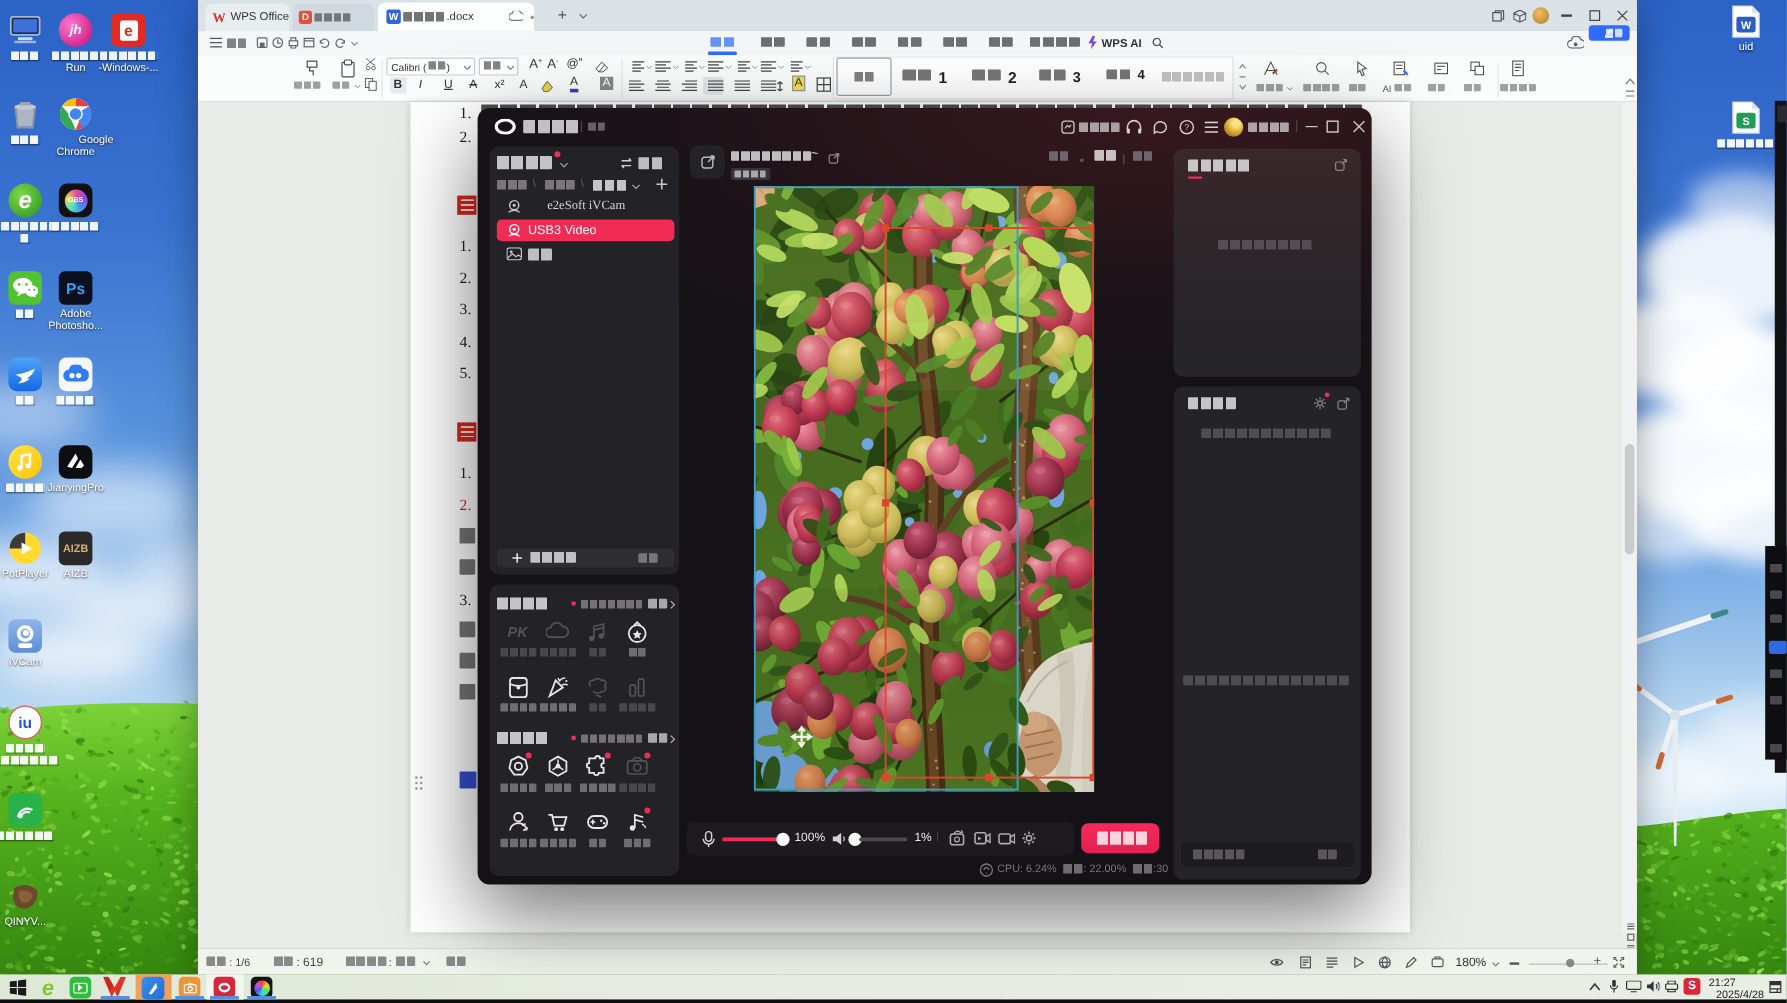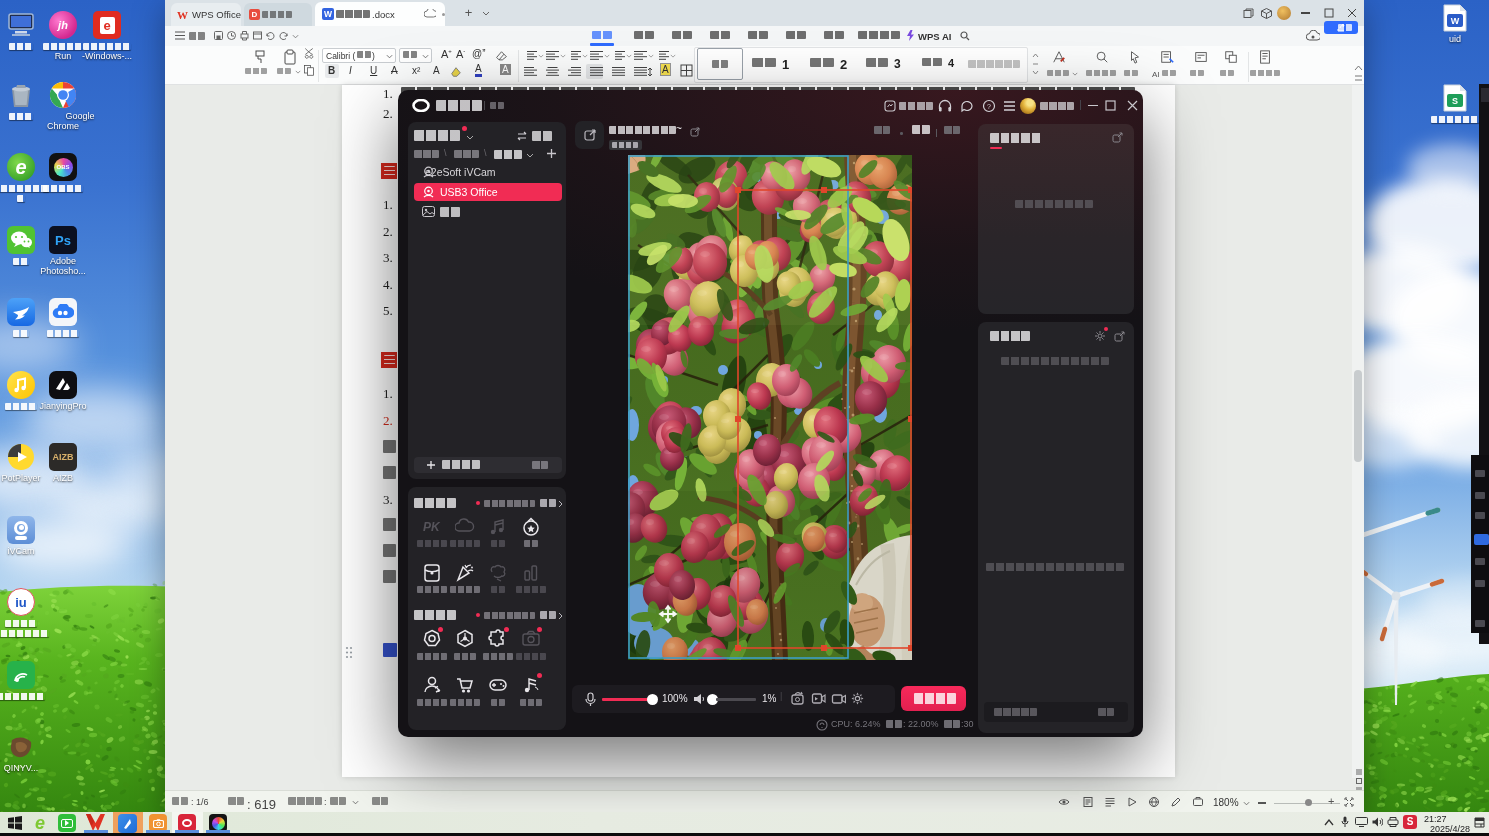--- a/index.html
+++ b/index.html
@@ -1349,21 +1349,21 @@
 <svg class="ab" style="left:1355px;top:777px" width="8" height="8" viewBox="0 0 8 8">
     <rect x="1.5" y="1.5" width="5" height="5" fill="none" stroke="#666"></rect>
   </svg>
 <svg class="ab" style="left:1355px;top:786px" width="8" height="8" viewBox="0 0 8 8">
     <path d="M1,2 H7 M1,4 H7 M1,6 H5" stroke="#666"></path>
   </svg>
 <div class="ab" style="left:165px;top:790px;width:1199px;height:22px;background:#f1f4ee;border-top:1px solid #d9ddd6"></div>
 <i class="z" style="left:172px;top:797px;width:16px;height:8px;background:repeating-linear-gradient(90deg,#444 0 7.5px,transparent 0 9px);opacity:0.6;"></i>
 <span class="ab" style="left:191px;top:797px;font-size:9px;color:#444">: 1/6</span>
 <i class="z" style="left:228px;top:797px;width:16px;height:8px;background:repeating-linear-gradient(90deg,#444 0 7.5px,transparent 0 9px);opacity:0.6;"></i>
-<span class="ab" style="left:247px;top:797px;font-size:13px;color:#444">: 619</span>
+<span class="ab" style="left:247px;top:797px;font-size:10px;color:#444">: 619</span>
 <i class="z" style="left:288px;top:797px;width:34px;height:8px;background:repeating-linear-gradient(90deg,#444 0 7.5px,transparent 0 9px);opacity:0.6;"></i>
 <span class="ab" style="left:324px;top:797px;font-size:9px;color:#444">:</span>
 <i class="z" style="left:330px;top:797px;width:16px;height:8px;background:repeating-linear-gradient(90deg,#444 0 7.5px,transparent 0 9px);opacity:0.6;"></i>
 <svg class="ab" style="left:352px;top:800px" width="7" height="5" viewBox="0 0 8 5">
     <path d="M1,1 L4,4 L7,1" stroke="#666" fill="none"></path>
   </svg>
 <i class="z" style="left:372px;top:797px;width:16px;height:8px;background:repeating-linear-gradient(90deg,#444 0 7.5px,transparent 0 9px);opacity:0.6;"></i>
 <svg class="ab" style="left:1058px;top:796px" width="12" height="12" viewBox="0 0 12 12">
     <path d="M1,6 C3,3 9,3 11,6 C9,9 3,9 1,6 Z" fill="none" stroke="#555"></path>
     <circle cx="6" cy="6" r="1.6" fill="#555"></circle>
@@ -1459,28 +1459,28 @@
     <path d="M1,1 L4,4 L7,1" stroke="#aaa" fill="none"></path>
   </svg>
 <svg class="ab" style="left:546px;top:148px" width="11" height="11" viewBox="0 0 11 11">
     <path d="M5.5,1 V10 M1,5.5 H10" stroke="#c9c7cc" stroke-width="1.3"></path>
   </svg>
 <svg class="ab" style="left:422px;top:166px" width="13" height="12" viewBox="0 0 13 12">
     <circle cx="6.5" cy="5" r="3.8" fill="none" stroke="#c9c7cc" stroke-width="1.2"></circle>
     <circle cx="6.5" cy="5" r="1.3" fill="#c9c7cc"></circle>
     <path d="M2,11 a5,3 0 0 1 9,0" stroke="#c9c7cc" fill="none" stroke-width="1.2"></path>
   </svg>
-<span class="ab" style="left:425px;top:166px;font-size:10.5px;color:#d8d6da;">e2eSoft iVCam</span>
+<span class="ab" style="left:456px;top:166px;font-size:10.5px;color:#d8d6da;font-family:Liberation Serif, serif;">e2eSoft iVCam</span>
 <div class="ab" style="left:414px;top:183px;width:148px;height:18px;background:#f12c54;border-radius:4px"></div>
 <svg class="ab" style="left:422px;top:186px" width="13" height="12" viewBox="0 0 13 12">
     <circle cx="6.5" cy="5" r="3.8" fill="none" stroke="#fff" stroke-width="1.2"></circle>
     <circle cx="6.5" cy="5" r="1.3" fill="#fff"></circle>
     <path d="M2,11 a5,3 0 0 1 9,0" stroke="#fff" fill="none" stroke-width="1.2"></path>
   </svg>
-<span class="ab" style="left:440px;top:186px;font-size:10.5px;color:#fff;">USB3 Office</span>
+<span class="ab" style="left:440px;top:186px;font-size:10.5px;color:#fff;">USB3 Video</span>
 <svg class="ab" style="left:422px;top:206px" width="13" height="11" viewBox="0 0 13 11">
     <rect x="0.5" y="0.5" width="12" height="10" rx="2" fill="none" stroke="#c9c7cc"></rect>
     <circle cx="4" cy="4" r="1.2" fill="#c9c7cc"></circle>
     <path d="M1,9 L5,5.5 L8,8 L10,6.5 L12,8" stroke="#c9c7cc" fill="none"></path>
   </svg>
 <i class="z" style="left:440px;top:207px;width:20px;height:10px;background:repeating-linear-gradient(90deg,#f2f1f3 0 9px,transparent 0 11px);opacity:0.75;"></i>
 <div class="ab" style="left:414px;top:457px;width:148px;height:16px;background:#2e2d32;border-radius:4px"></div>
 <svg class="ab" style="left:426px;top:460px" width="10" height="10" viewBox="0 0 10 10">
     <path d="M5,1 V9 M1,5 H9" stroke="#e8e6ea" stroke-width="1.3"></path>
   </svg>

